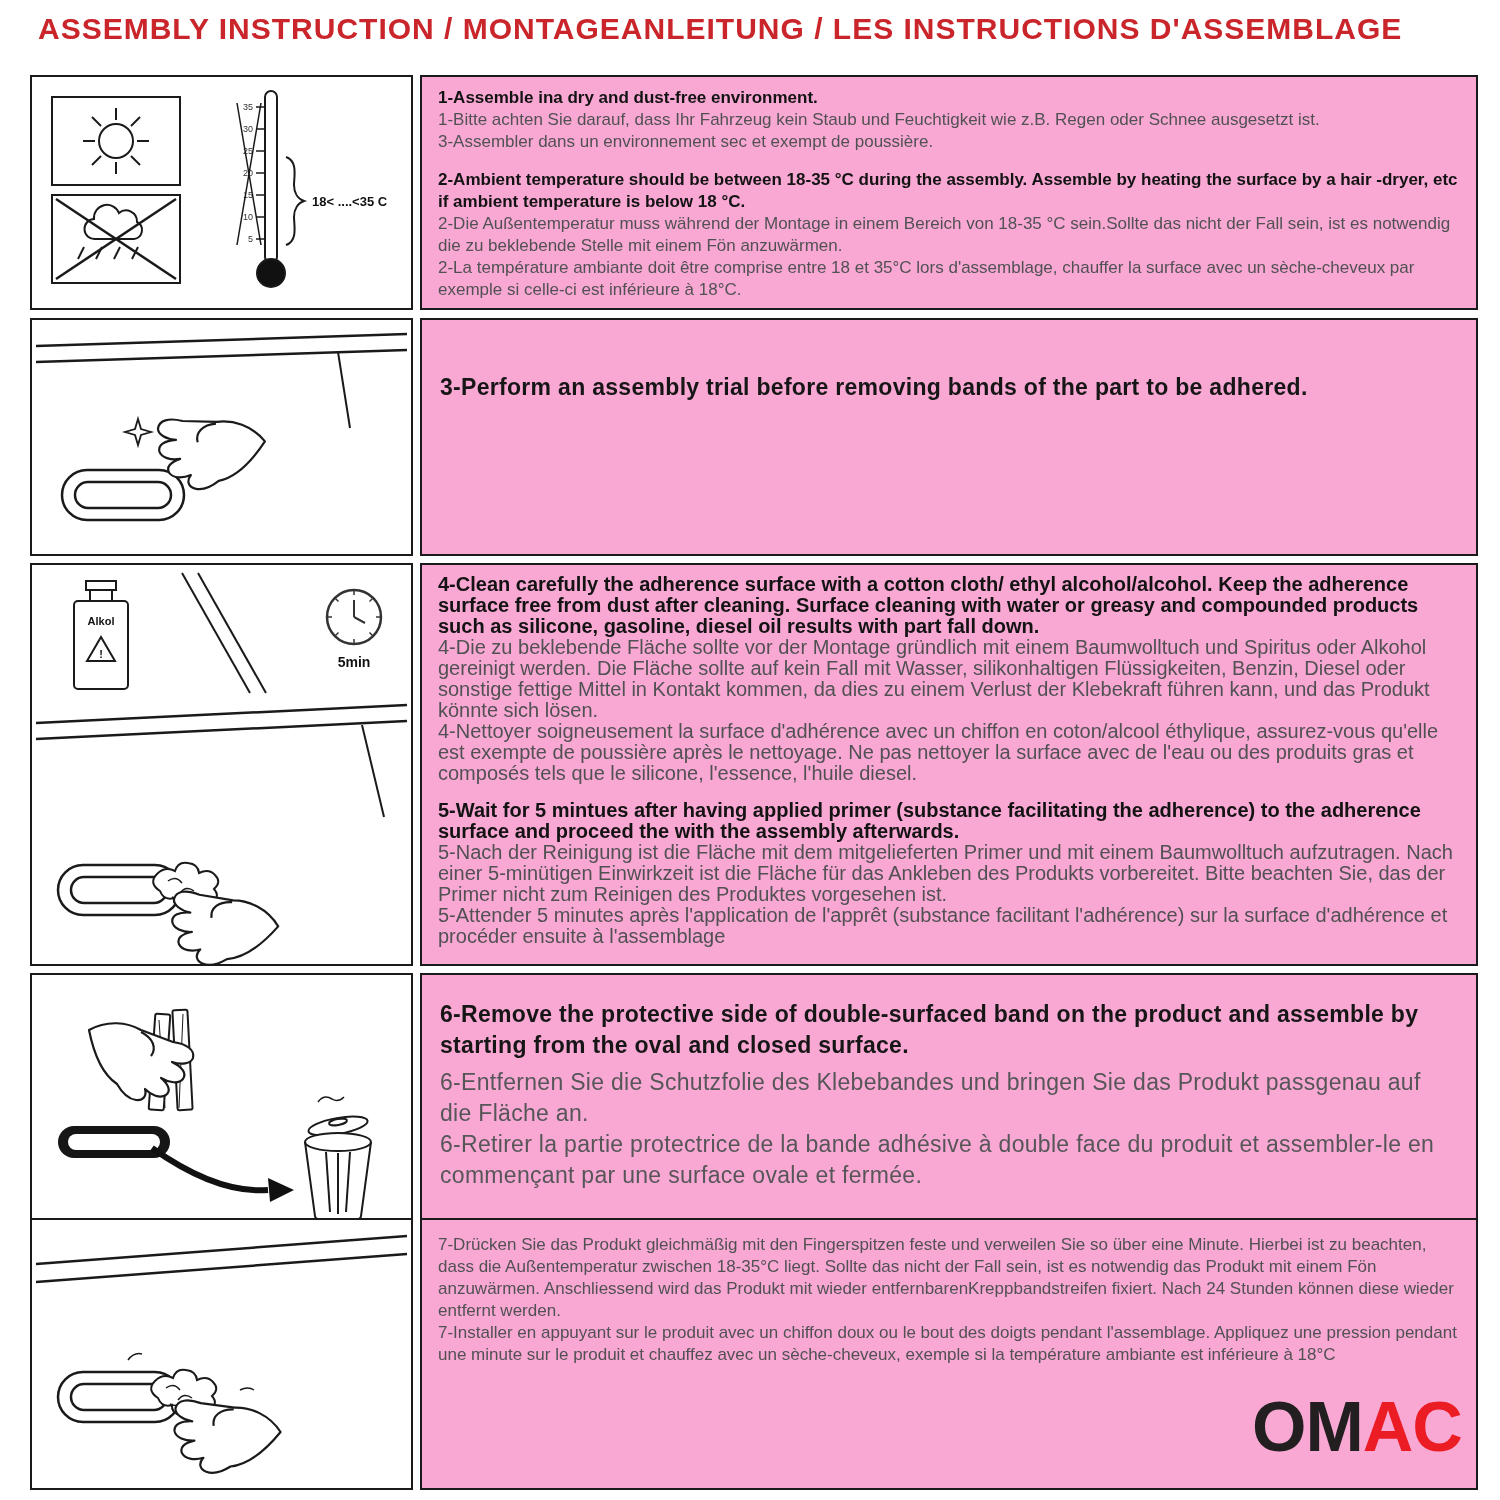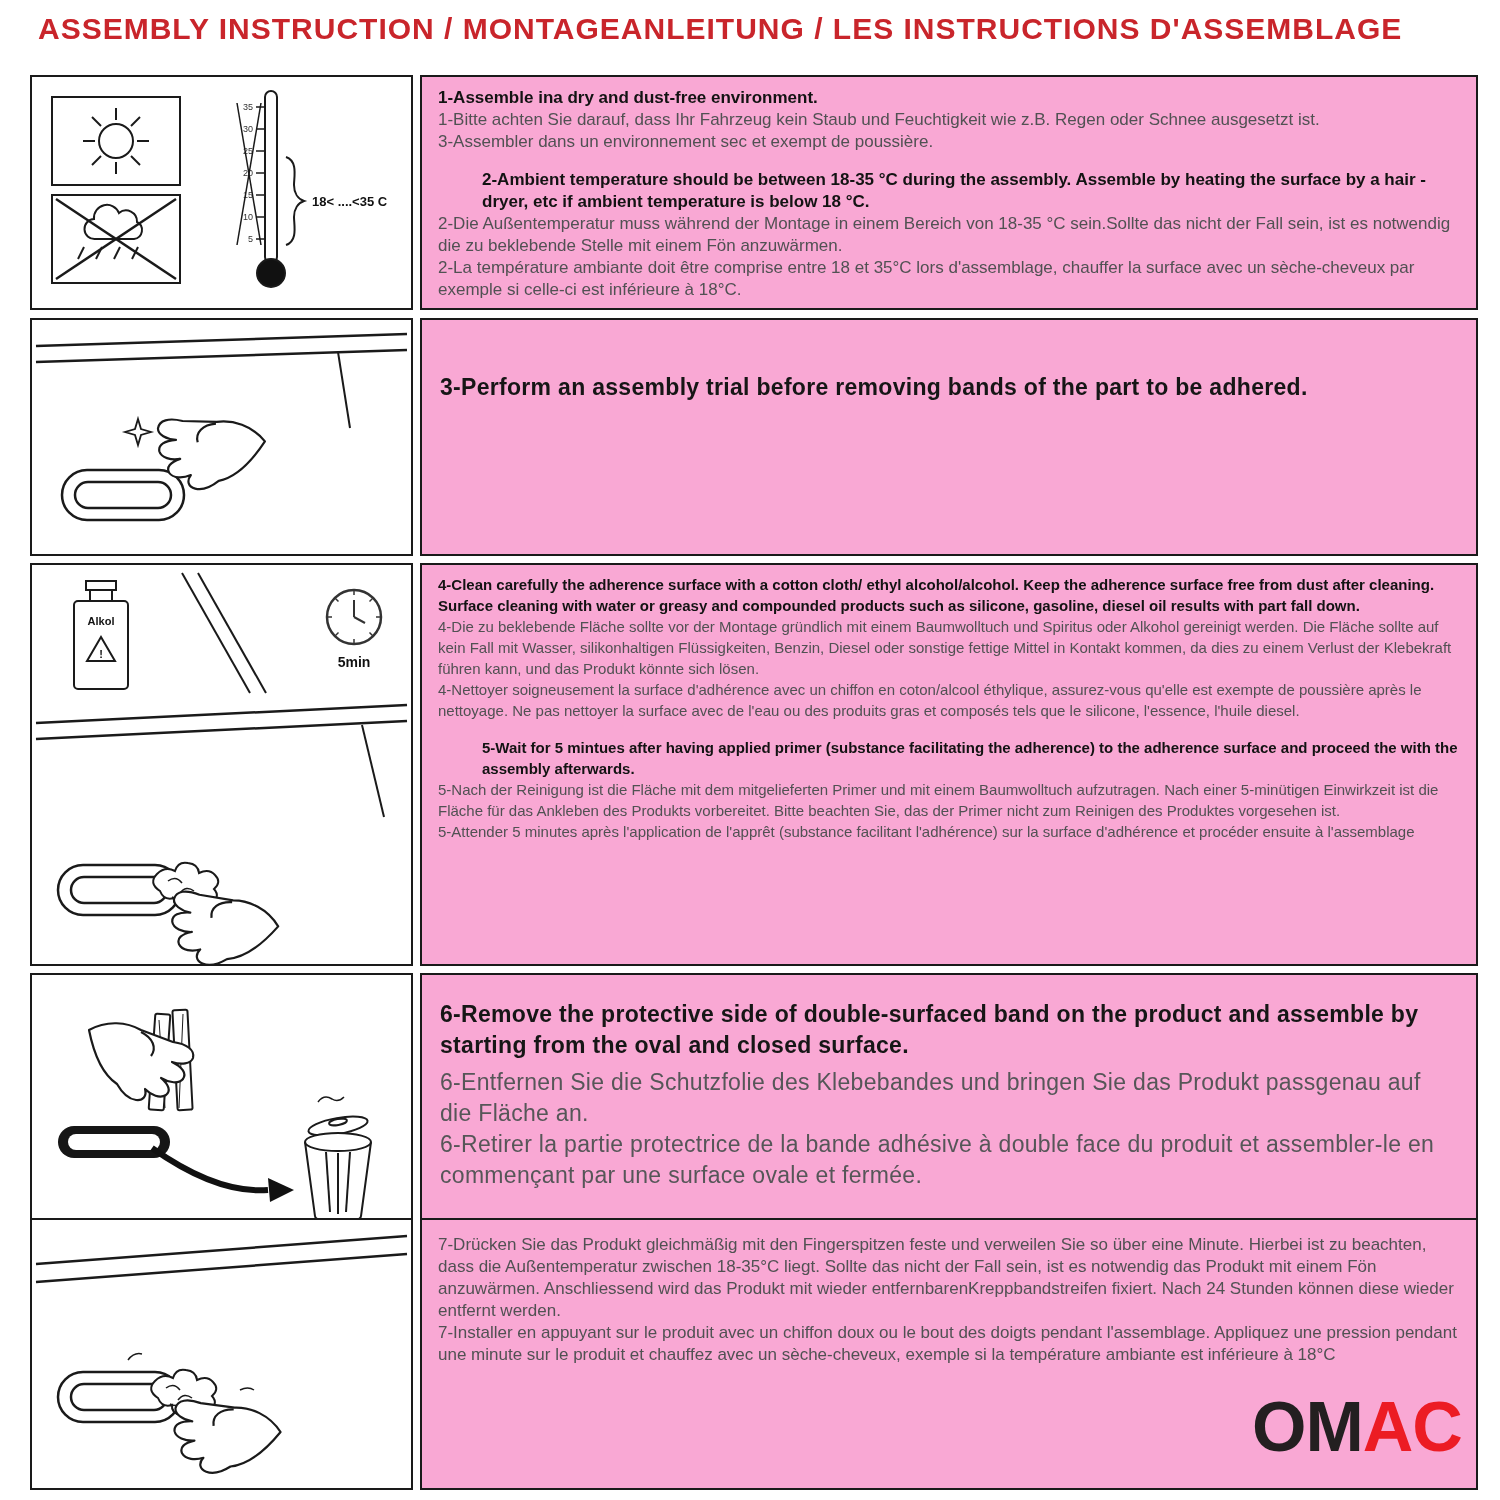--- a/index.html
+++ b/index.html
@@ -23,27 +23,27 @@
   }
   .illus svg { display: block; width: 100%; height: 100%; }
   .textbox {
     position: absolute; left: 420px; top: 0; width: 1058px; height: 100%;
     border: 2px solid #1a1a1a; background: #f9a8d4; overflow: hidden;
   }
   .text-sm { padding: 10px 16px; }
   .text-sm p { font-size: 17px; line-height: 22px; color: #515153; }
   .text-sm p.b { color: #131313; font-weight: bold; }
   .text-xs { padding: 9px 16px; }
-  .text-xs p { font-size: 15px; line-height: 21px; color: #515153; }
+  .text-xs p { font-size: 20px; line-height: 21px; color: #515153; }
   .text-xs p.b { color: #131313; font-weight: bold; }
   .text-lg p { font-size: 23px; line-height: 31px; letter-spacing: 0.3px; color: #565658; }
   .text-lg p.b { color: #161616; font-weight: bold; margin-bottom: 6px; }
   .pad-row2 { padding: 52px 22px 0 18px; }
   .pad-row4 { padding: 24px 22px 0 18px; }
-  .mt { margin-top: 16px; margin-left: 44px; }
+  .mt { margin-top: 16px; }
   .logo {
     position: absolute; left: 1252px; top: 1392px; z-index: 5;
     font-size: 70px; font-weight: 900; letter-spacing: -1px; line-height: 1;
     white-space: nowrap;
   }
   .logo .lk { color: #231f20; }
   .logo .lr { color: #ec1c24; }
   svg text { font-family: "Liberation Sans", sans-serif; }
 </style>
 </head>

